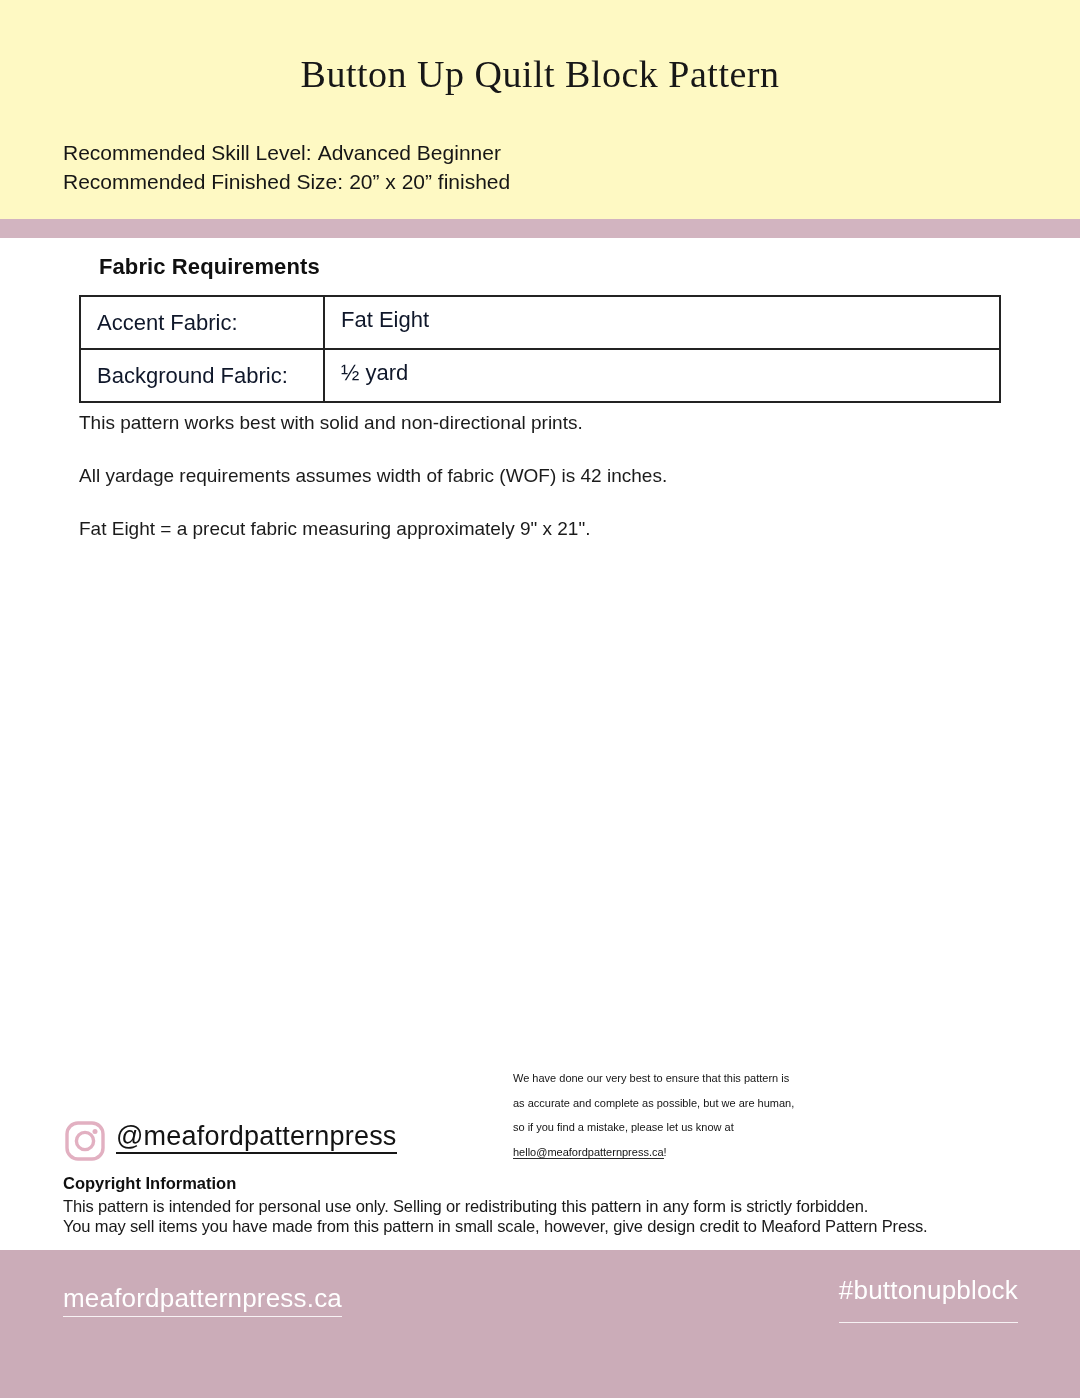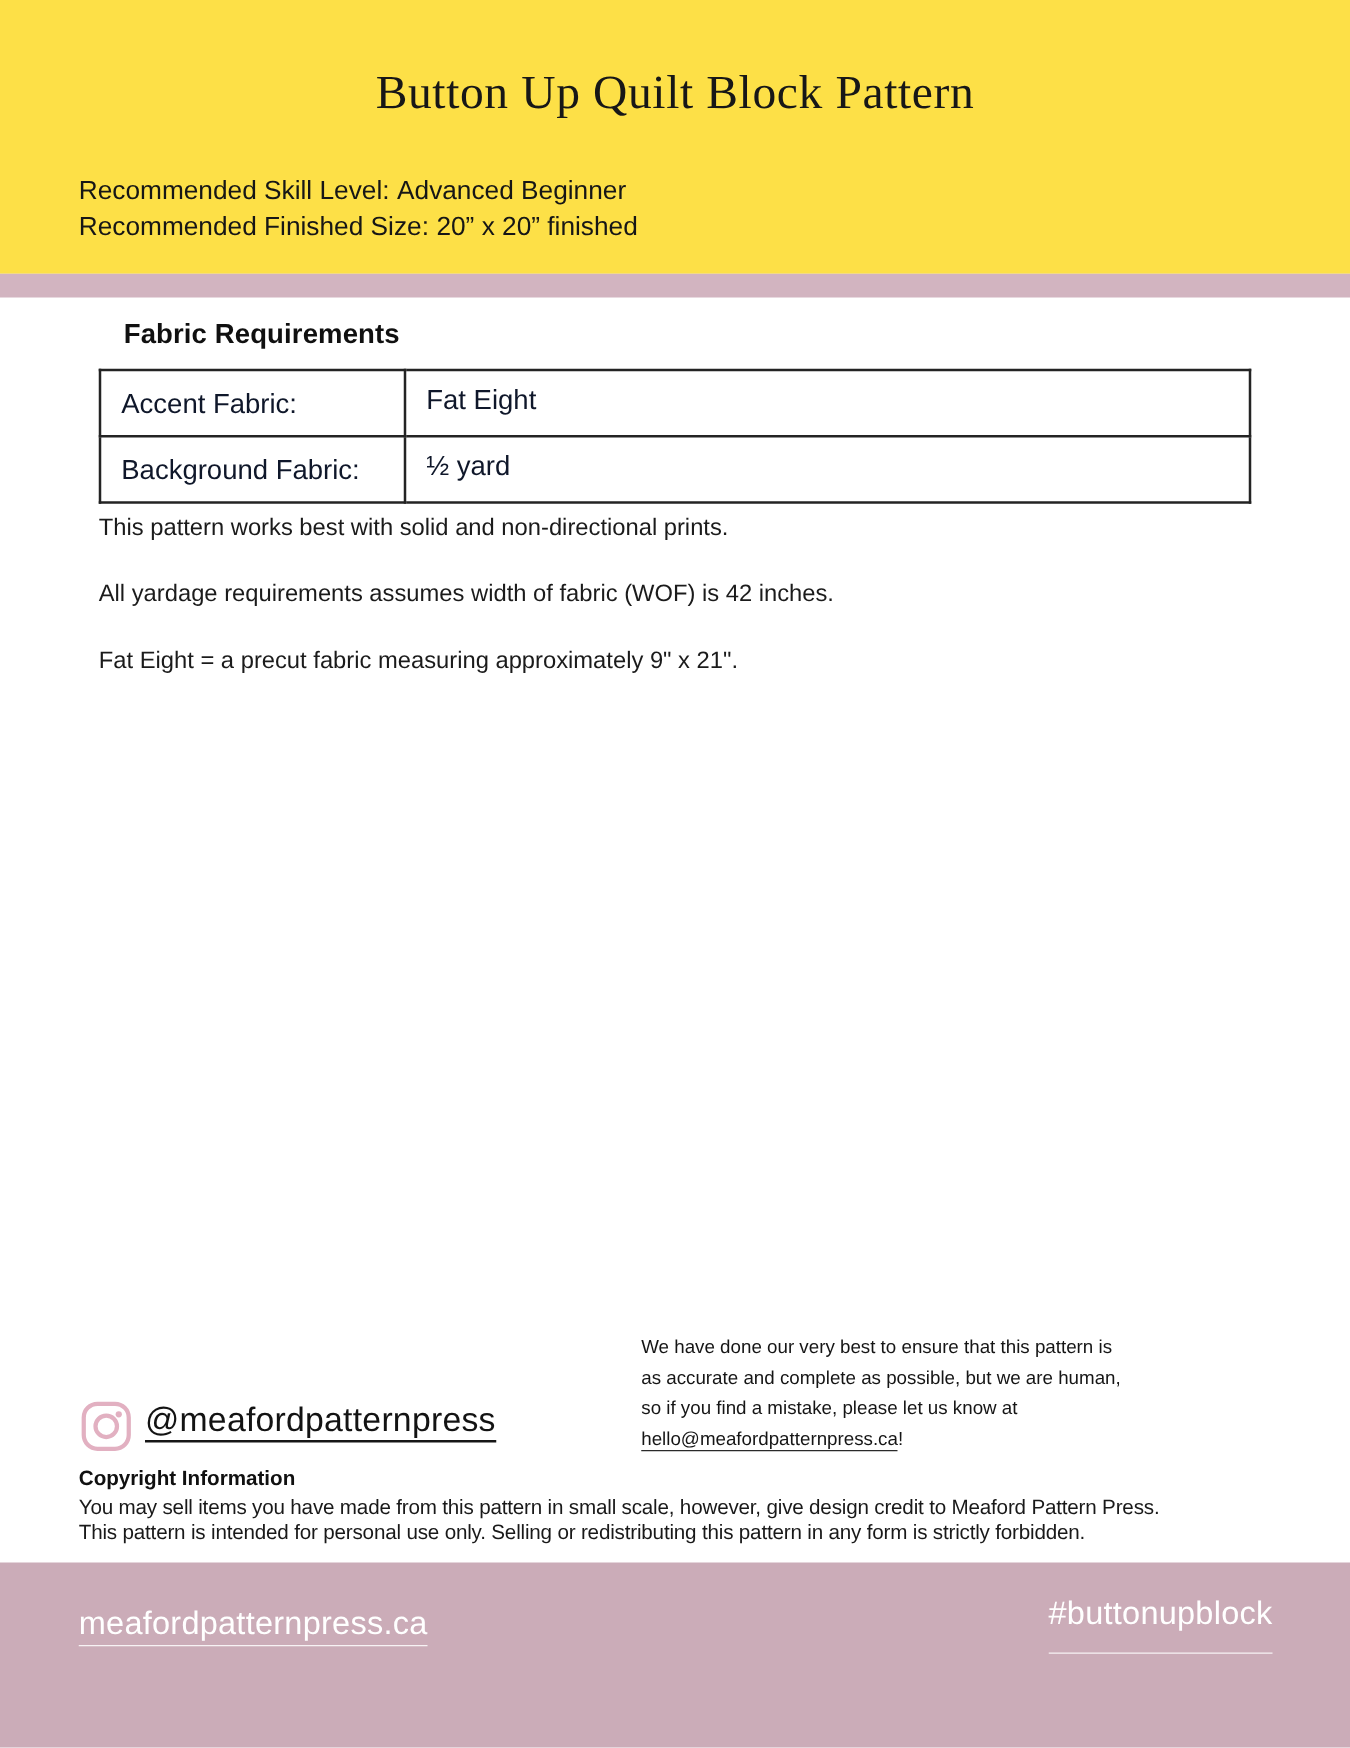--- a/index.html
+++ b/index.html
@@ -9,21 +9,21 @@
     font-family: "Liberation Sans", sans-serif;
     color: #1c1c1c;
     position: relative;
     overflow: hidden;
   }
   .page { position: absolute; inset: 0; width: 1080px; height: 1398px; }
 
   
   .header {
     position: absolute; left: 0; top: 0; width: 1080px; height: 219px;
-    background: #fde047;
+    background: #fef9c3;
   }
   .title {
     margin: 0; padding-top: 52px;
     text-align: center;
     font-family: "Liberation Serif", serif;
     font-weight: 500;
     font-size: 38px;
     color: #171717;
     letter-spacing: 0.5px;
   }
@@ -55,21 +55,21 @@
   td.col-label { width: 226px; }
   td.col-value .cellv { position: relative; top: -3px; }
 
   
   .notes { position: absolute; left: 79px; top: 409px; width: 900px; }
   .notes p { margin: 0 0 26px 0; font-size: 19px; line-height: 27px; color: #1b1b1b; }
 
   
   .note-right {
     position: absolute; left: 513px; top: 1066px; width: 515px;
-    font-size: 15px; line-height: 24.5px; color: #151515;
+    font-size: 11px; line-height: 24.5px; color: #151515;
   }
   .note-right a { color: #151515; text-decoration: none; border-bottom: 1.5px solid #2a2a2a; }
 
   
   .ig-icon { position: absolute; left: 64px; top: 1120px; width: 42px; height: 42px; }
   .handle {
     position: absolute; left: 116px; top: 1121px;
     font-size: 27px; color: #131313; text-decoration: none;
     border-bottom: 2px solid #161616; padding-bottom: 0;
     letter-spacing: 0.2px;
@@ -139,22 +139,22 @@
 
   <svg class="ig-icon" viewBox="0 0 42 42">
     <rect x="3" y="3" width="36" height="36" rx="11" ry="11" fill="none" stroke="#e2b0c1" stroke-width="3.4"></rect>
     <circle cx="21" cy="21" r="8.6" fill="none" stroke="#e2b0c1" stroke-width="3.4"></circle>
     <circle cx="31" cy="11.4" r="2.5" fill="#e2b0c1"></circle>
   </svg>
   <a href="#" class="handle">@meafordpatternpress</a>
 
   <div class="copyright">
     <h4>Copyright Information</h4>
+    <p>This pattern is intended for personal use only. Selling or redistributing this pattern in any form is strictly forbidden.</p>
     <p>You may sell items you have made from this pattern in small scale, however, give design credit to Meaford Pattern Press.</p>
-    <p>This pattern is intended for personal use only. Selling or redistributing this pattern in any form is strictly forbidden.</p>
   </div>
 
   <div class="footer">
     <a href="#" class="site">meafordpatternpress.ca</a>
     <a href="#" class="tag">#buttonupblock</a>
   </div>
 
 </div>
 
 </body></html>

